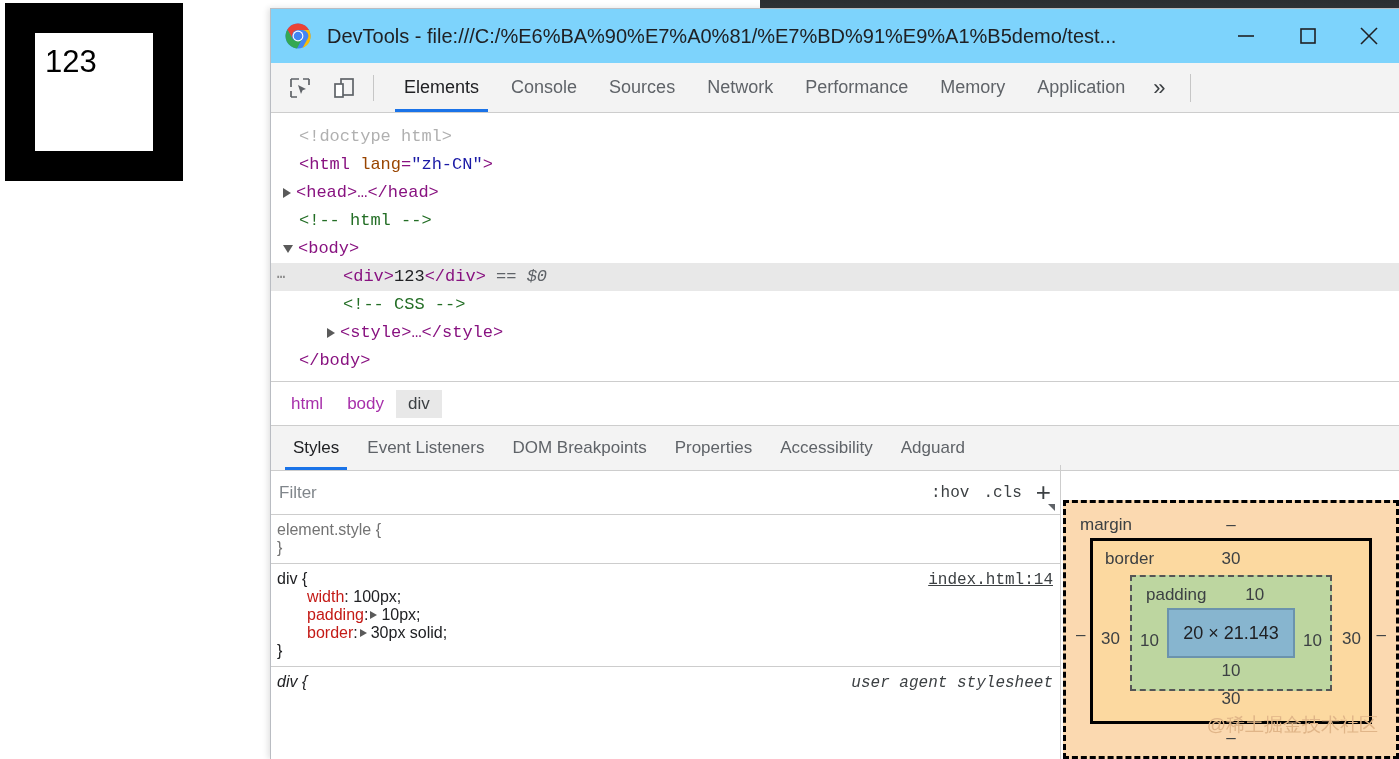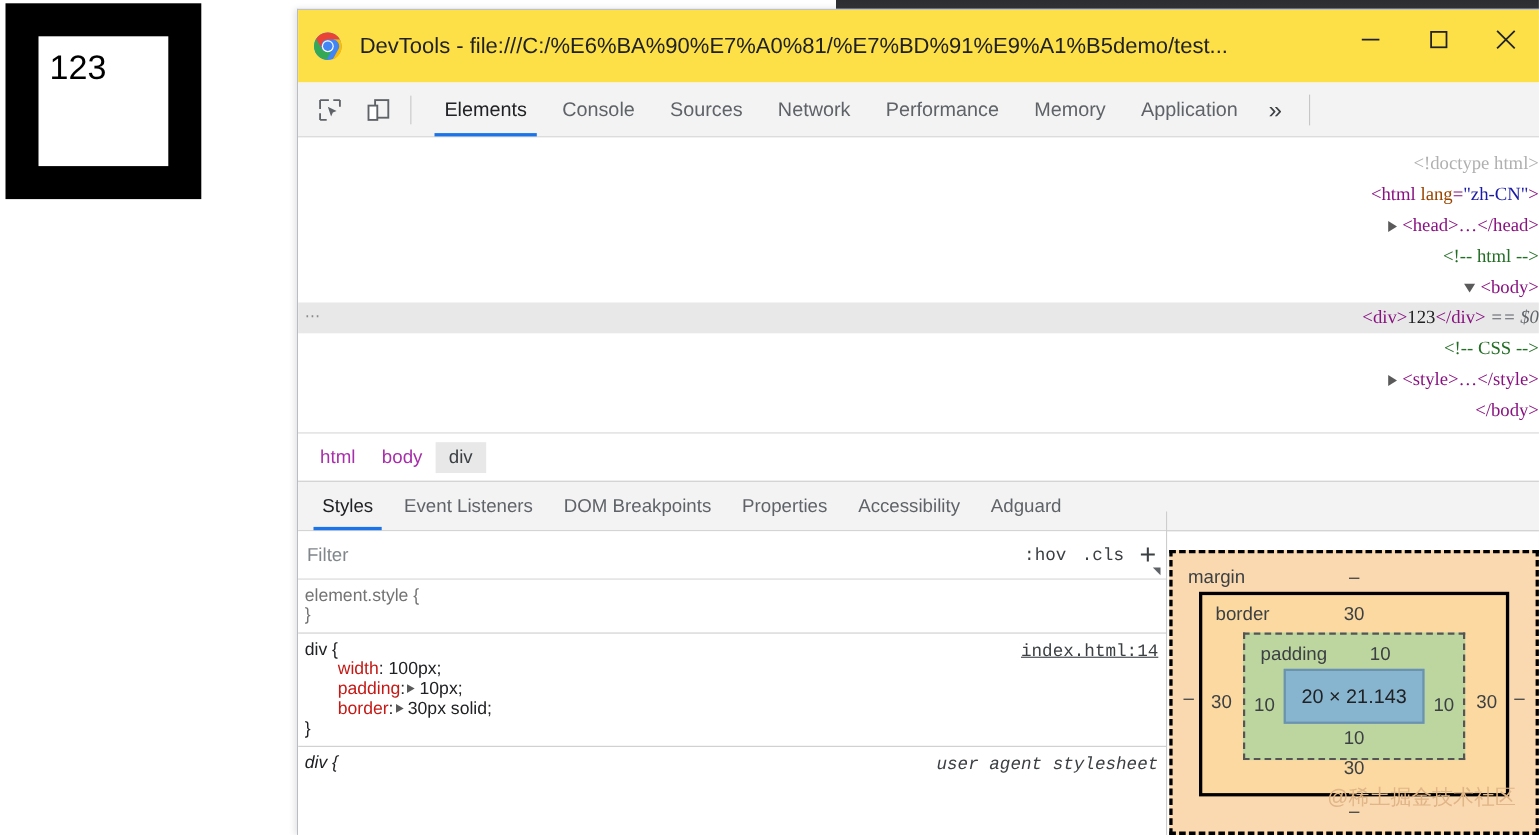--- a/index.html
+++ b/index.html
@@ -45,21 +45,21 @@
     position:absolute; left:270px; top:8px; width:1129px; height:751px;
     background:#ffffff;
     border:1px solid #b9bcc2;
     border-bottom:none; border-right:none;
     box-shadow: -2px 0 6px rgba(0,0,0,.12);
     overflow:hidden;
   }
 
   
   .titlebar {
-    position:relative; height:66px; background:#fde047;
+    position:relative; height:54px; background:#7dd3fc;
     display:flex; align-items:center;
   }
   .chrome-logo { margin-left:14px; width:26px; height:26px; position:relative; flex:none; }
   .title-text {
     margin-left:16px; font-size:20px; color:#202124;
     white-space:nowrap; overflow:hidden;
     font-family:"Liberation Sans", sans-serif;
   }
   .win-buttons { position:absolute; right:0; top:0; height:54px; display:flex; }
   .win-btn {
@@ -88,21 +88,21 @@
   }
   .tab.more { font-size:22px; padding:0 12px; color:#3c4043; }
   .tabstrip .end-sep {
     width:1px; height:28px; background:#c6c6c6; align-self:center; margin-left:12px;
   }
 
   
   .dom-tree {
     position:relative; height:268px; background:#fff;
     padding:10px 0 0 0; overflow:hidden;
-    font-family:Liberation Serif, serif; font-size:17px; line-height:28px;text-align:right;
+    font-family:Liberation Mono, monospace; font-size:17px; line-height:28px;
   }
   .dom-row { position:relative; padding-left:28px; white-space:nowrap; }
   .dom-row.sel { background:#e8e8e8; }
   .ind1 { padding-left:28px; }
   .ind2 { }
   .ind3 { padding-left:72px; }
   .tri {
     display:inline-block; width:0; height:0; vertical-align:middle;
     margin-right:5px; margin-left:-16px;
   }

